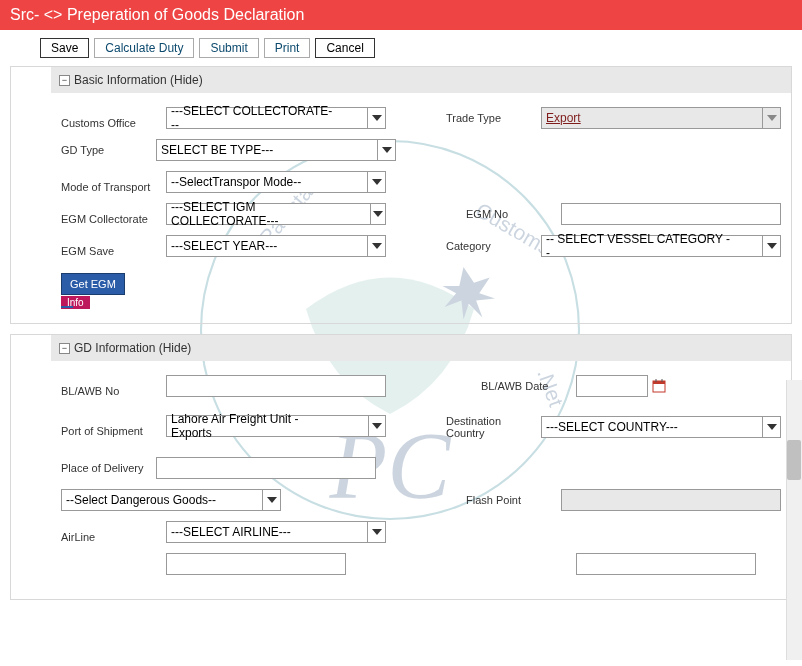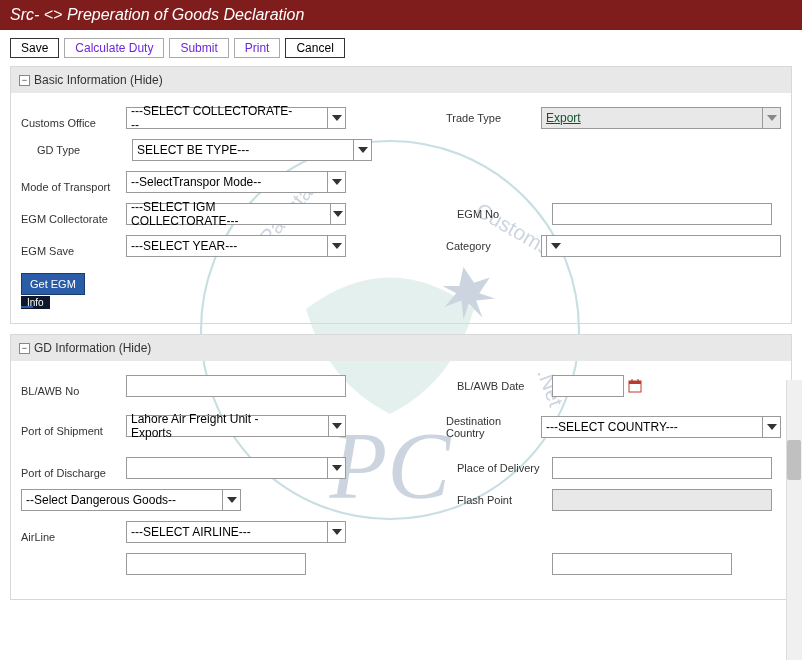--- a/index.html
+++ b/index.html
@@ -1,45 +1,45 @@
 <!DOCTYPE html>
 <html><head>
 <meta charset="utf-8">
 <style>
 * { box-sizing: border-box; margin: 0; padding: 0; }
 body { font-family: Arial, sans-serif; font-size: 12px; background: #fff; width: 802px; height: 666px; overflow: hidden; position: relative; }
-.titlebar { background: #7f1d1d; color: #fff; padding: 6px 10px; font-size: 16px; font-weight: 300; font-style: italic; }
+.titlebar { background: #ef4444; color: #fff; padding: 6px 10px; font-size: 16px; font-weight: 300; }
 .toolbar { padding: 8px 10px; display: flex; gap: 5px; }
 .btn { border: 1px solid #333; background: #fff; padding: 2px 10px; font-size: 12px; cursor: pointer; }
-.btn.disabled { color: #6d28d9; border-color: #aaa; cursor: default; }
+.btn.disabled { color: #0c4a6e; border-color: #aaa; cursor: default; }
 .content { padding: 0 10px; height: 600px; overflow-y: auto; position: relative; }
 .panel { border: 1px solid #d8d8d8; margin-bottom: 10px; }
 .panel-header { background: #e8e8e8; padding: 6px 8px; font-size: 12px; color: #333; display: flex; align-items: center; gap: 4px; }
 .panel-body { padding: 14px 10px; }
 .row { display: flex; margin-bottom: 10px; align-items: flex-start; }
 .col { display: flex; align-items: center; }
 .col.left { width: 420px; align-items: flex-end; }
-.col.right { flex: 1; margin-left: 16px; }
+.col.right { flex: 1; }
 .lbl { width: 105px; font-size: 11px; color: #333; padding-right: 4px; }
 .lbl.right { width: 95px; }
 .fld { border: 1px solid #999; padding: 2px 4px; font-size: 12px; height: 22px; background: #fff; position: relative; display: flex; align-items: center; justify-content: space-between; }
 .sel { width: 220px; gap: 32px; }
 .sel.wide { width: 240px; }
 .inp { width: 220px; }
 .inp.sm { width: 72px; }
-.readonly { background: #e8e8e8; color: #14532d; text-decoration: underline; }
+.readonly { background: #e8e8e8; color: #7f1d1d; text-decoration: underline; }
 .dd { width: 18px; height: 20px; border-left: 1px solid #999; display: flex; align-items: center; justify-content: center; margin-right: -4px; }
 .dd svg { width: 10px; height: 6px; }
 .collapse-icon { width: 11px; height: 11px; border: 1px solid #888; display: inline-flex; align-items: center; justify-content: center; font-size: 9px; line-height: 1; background: #fff; }
 .getegm { background: #2b5ca8; color: #fff; border: 1px solid #1a3d6e; padding: 4px 8px; font-size: 11px; position: relative; display: inline-block; }
 .getegm::after { content: ""; position: absolute; left: -1px; bottom: -14px; background: #2b5ca8; color: #fff; padding: 1px 6px; font-size: 10px; }
-.info-tag { background: #0f172a; color: #fff; padding: 1px 6px; font-size: 10px; display: inline-block; margin-top: -2px; }
+.info-tag { background: #be185d; color: #fff; padding: 1px 6px; font-size: 10px; display: inline-block; margin-top: -2px; }
 .cal-icon { width: 14px; height: 14px; display: inline-block; margin-left: 4px; }
 .watermark { position: absolute; top: 120px; left: 180px; width: 420px; height: 420px; opacity: 0.28; pointer-events: none; z-index: 0; }
-.panel, .toolbar { position: relative; z-index: 1; }
+.panel, .toolbar { position: relative; z-index: 1; padding-left: 40px; }
 .scrollbar-track { position: absolute; right: 0; top: 380px; width: 16px; height: 280px; background: #f0f0f0; border-left: 1px solid #ddd; z-index: 2; }
 .scrollbar-thumb { position: absolute; right: 1px; top: 440px; width: 14px; height: 40px; background: #c0c0c0; border-radius: 2px; z-index: 3; }
 </style>
 </head>
 <body>
 
 <svg class="watermark" viewBox="0 0 400 400">
   <circle cx="200" cy="200" r="180" fill="none" stroke="#3a8a9a" stroke-width="2"></circle>
   <path d="M 120 180 Q 200 120 280 180 Q 260 250 200 280 Q 140 250 120 180" fill="#5aa89a" opacity="0.6"></path>
   <text x="200" y="360" text-anchor="middle" font-size="90" font-style="italic" fill="#4a6a8e" font-family="serif">PC</text>
@@ -149,20 +149,21 @@
           <span class="dd">
                 <svg viewBox="0 0 10 6">
                   <path d="M0 0 L5 6 L10 0 Z" fill="#333"></path>
                 </svg>
               </span>
         </div>
       </div>
       <div class="col right">
         <div class="lbl right">Category</div>
         <div class="fld sel wide">
+          <span>-- SELECT VESSEL CATEGORY --</span>
           <span class="dd">
                 <svg viewBox="0 0 10 6">
                   <path d="M0 0 L5 6 L10 0 Z" fill="#333"></path>
                 </svg>
               </span>
         </div>
       </div>
     </div>
 
 
@@ -223,31 +224,20 @@
           <span class="dd">
                 <svg viewBox="0 0 10 6">
                   <path d="M0 0 L5 6 L10 0 Z" fill="#333"></path>
                 </svg>
               </span>
         </div>
       </div>
     </div>
 
     <div class="row" style="margin-top:18px;">
-      <div class="col left">
-        <div class="lbl">Port of Discharge</div>
-        <div class="fld sel">
-          <span></span>
-          <span class="dd">
-                <svg viewBox="0 0 10 6">
-                  <path d="M0 0 L5 6 L10 0 Z" fill="#333"></path>
-                </svg>
-              </span>
-        </div>
-      </div>
       <div class="col right">
         <div class="lbl right">Place of Delivery</div>
         <div class="fld inp wide">
           <span></span>
         </div>
       </div>
     </div>
 
     <div class="row">
       <div class="col left">

